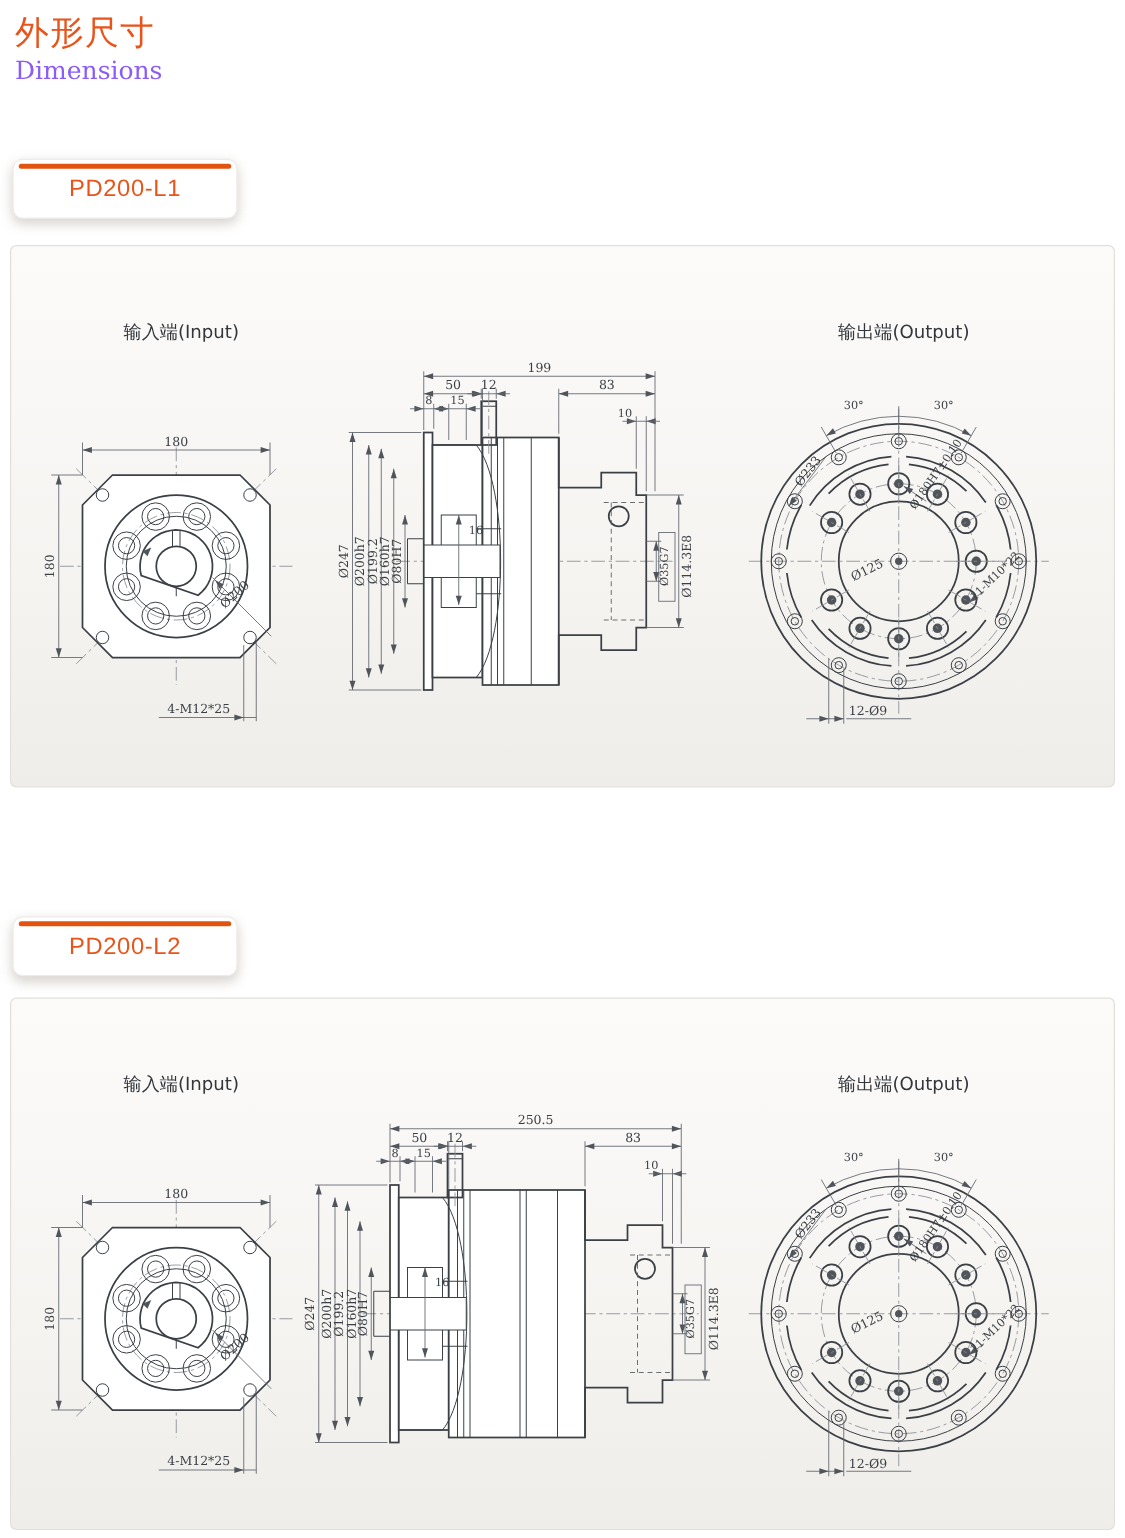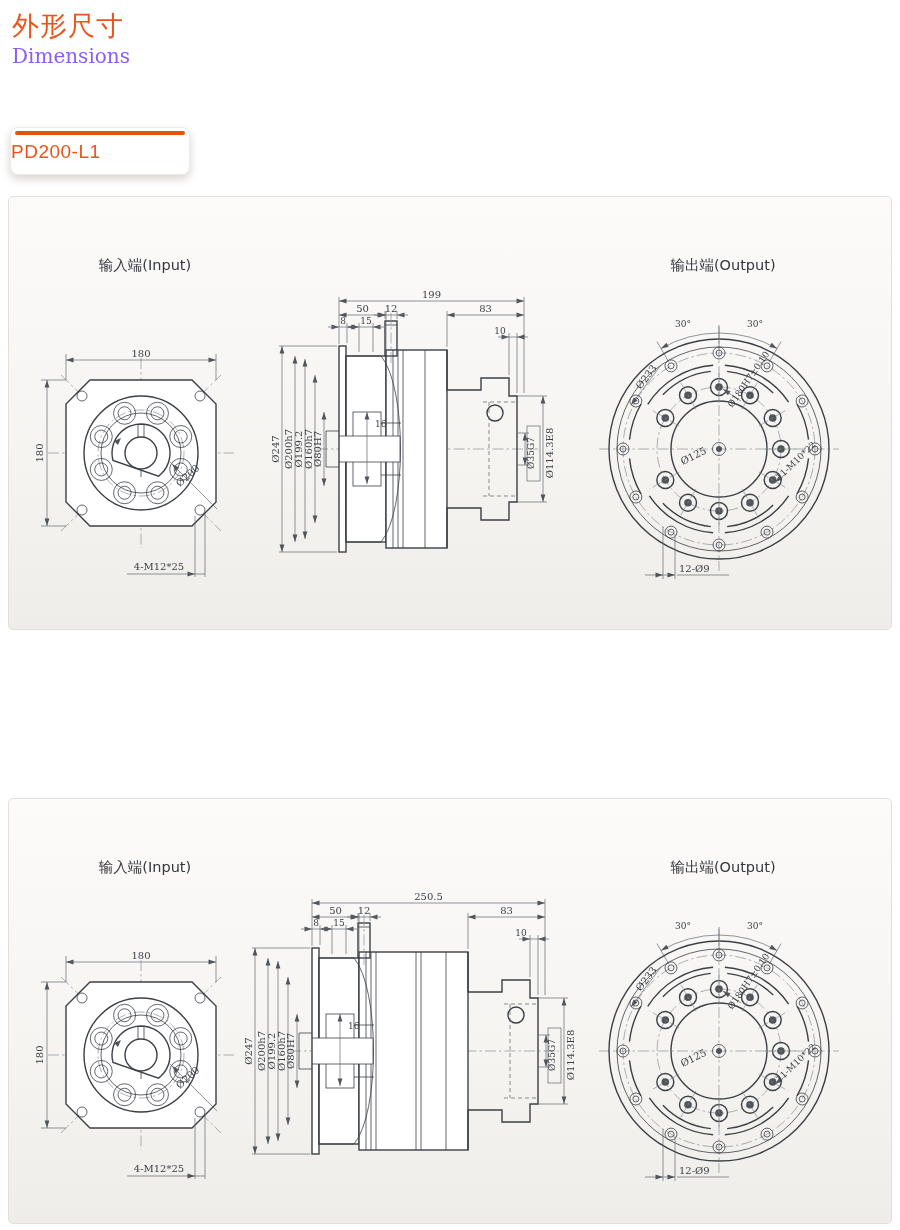--- a/index.html
+++ b/index.html
@@ -7,21 +7,21 @@
         font-family:"Liberation Sans",sans-serif;}
   .title{position:absolute;left:12px;top:8px;margin:0;font-size:27px;font-weight:500;
          color:#e8541a;letter-spacing:1px;font-family:"DejaVu Sans",sans-serif;}
   .subtitle{position:absolute;left:12px;top:44px;font-size:20px;color:#8b5cf6;
             font-family:"DejaVu Serif",serif;}
   .tab{position:absolute;left:10px;width:178px;height:46px;background:#fff;
        border:1px solid #efece8;border-radius:8px;
        box-shadow:0 4px 9px rgba(150,140,128,.38);}
   .tab .bar{position:absolute;left:4px;right:4px;top:3px;height:4px;border-radius:3px;
             background:#e35310;}
-  .tab .lbl{position:absolute;left:0;right:0;top:13px;text-align:left;font-size:19px;
+  .tab .lbl{position:absolute;left:0;right:0;top:13px;text-align:center;font-size:19px;
             color:#e8551a;letter-spacing:.5px;}
   #tab0{top:127px;} #tab1{top:733px;}
   .panel{position:absolute;left:8px;width:882px;border:1px solid #e2dfda;border-radius:5px;
          background:linear-gradient(180deg,#fcfbfa 0%,#f6f4f1 60%,#efede9 100%);}
   #panel0{top:196px;height:432px;} #panel1{top:798px;height:424px;}
   svg{display:block;}
   .p {stroke:#3b4046;stroke-width:1.4;fill:none;stroke-linejoin:miter;}
   .pf{stroke:#3b4046;stroke-width:1.4;fill:#fff;stroke-linejoin:miter;}
   .pt{stroke:#3b4046;stroke-width:.8;fill:none;}
   .d {stroke:#626870;stroke-width:.7;fill:none;}
@@ -325,20 +325,24 @@
           <line x1="666" y1="338" x2="666" y2="382" class="d"></line>
           <line x1="636" y1="378" x2="666" y2="378" class="d"></line>
           <path d="M0,0L-7.5,2.4L-7.5,-2.4Z" transform="translate(654,378) rotate(0)" class="ah"></path>
           <path d="M0,0L-7.5,2.4L-7.5,-2.4Z" transform="translate(666,378) rotate(0)" class="ah"></path>
           <text x="670" y="375" class="dt" text-anchor="start">12-Ø9</text>
           <line x1="668" y1="378" x2="720" y2="378" class="d"></line>
         </g>
       </svg>
   </div>
 
+  <div class="tab" id="tab1">
+    <span class="bar"></span>
+    <span class="lbl">PD200-L2</span>
+  </div>
   <div class="panel" id="panel1">
     <svg id="svg1" width="882" height="424" viewBox="0 0 882 424">
         <defs>
           <pattern id="h1" width="5" height="5" patternUnits="userSpaceOnUse" patternTransform="rotate(45)">
             <line x1="2.5" y1="0" x2="2.5" y2="5" stroke="#6a6f76" stroke-width="0.6"></line>
           </pattern>
         </defs>
         <text x="136" y="73" class="cjk" text-anchor="middle">输入端(Input)</text>
         <text x="714" y="73" class="cjk" text-anchor="middle">输出端(Output)</text>
         <g>

